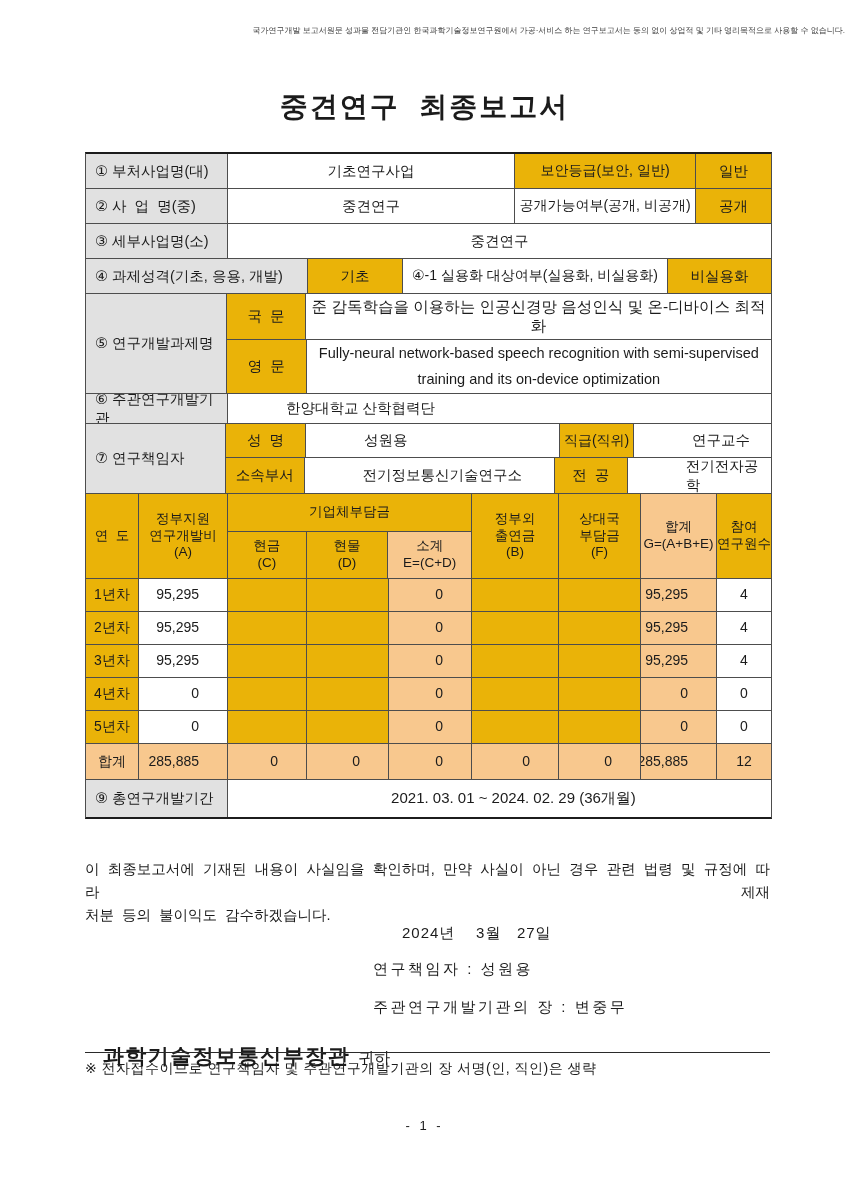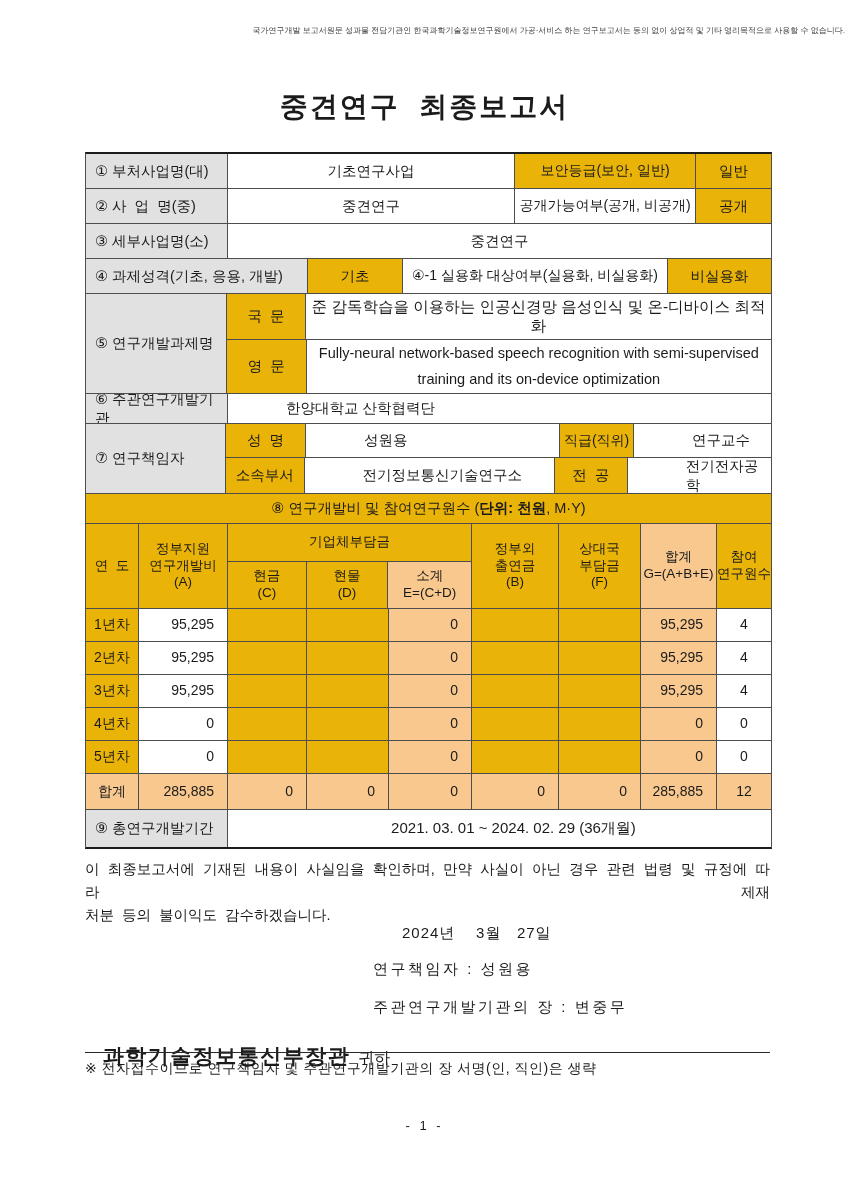--- a/index.html
+++ b/index.html
@@ -34,21 +34,21 @@
     box-sizing:border-box; border-right:1px solid #4d4d4d;
     display:flex; align-items:center; justify-content:center;
     text-align:center; font-size:14.5px; line-height:1.25;
     white-space:pre-wrap; flex:0 1 auto; overflow:hidden;
   }
   .cell.endc { border-right:none; }
   .lab { background:#e1e1e1; justify-content:flex-start; text-align:left; padding-left:9px; }
   .gray { background:#eab308; }
   .orange { background:#f8c88e; }
   .leftpad { justify-content:flex-start; text-align:left; padding-left:12px;margin-left:46px; }
-  .num { justify-content:flex-end; padding-right:13px; }
+  .num { justify-content:flex-end; padding-right:28px; }
   .grow { flex:1 1 auto; }
   .stack { display:flex; flex-direction:column; flex:1 1 auto; box-sizing:border-box; }
   .subrow { display:flex; align-items:stretch; border-bottom:1px solid #4d4d4d; box-sizing:border-box; }
   .subrow.last { border-bottom:none; }
   .engtitle { flex-direction:column; font-size:14.5px; line-height:1.8; }
   .small { font-size:14px; }
   .hdr { font-size:13.5px; }
   .moneynum { font-size:14px; }
 
   
@@ -137,25 +137,20 @@
         </div>
         <div class="subrow last" style="height:35px;">
           <div class="cell gray" style="width:80px;">소속부서</div>
           <div class="cell leftpad" style="width:208px;">전기정보통신기술연구소</div>
           <div class="cell gray" style="width:74px;">전  공</div>
           <div class="cell endc grow leftpad">전기전자공학</div>
         </div>
       </div>
     </div>
 
-    <div class="trow" style="height:30px;">
-      <div class="cell gray endc grow">
-        <span>⑧ 연구개발비 및 참여연구원수 (</span><span style="font-weight:bold;">단위: 천원</span><span>, M·Y)</span>
-      </div>
-    </div>
 
     <div class="trow" style="height:85px;">
       <div class="cell gray hdr" style="width:53px;">연  도</div>
       <div class="cell gray hdr" style="width:89px;">정부지원
 연구개발비
 (A)</div>
       <div class="stack" style="width:244px; flex:0 1 auto; border-right:1px solid #4d4d4d;">
         <div class="cell gray hdr endc" style="height:38px; border-bottom:1px solid #4d4d4d;">기업체부담금</div>
         <div class="subrow last" style="height:47px;">
           <div class="cell gray hdr" style="width:79px;">현금

